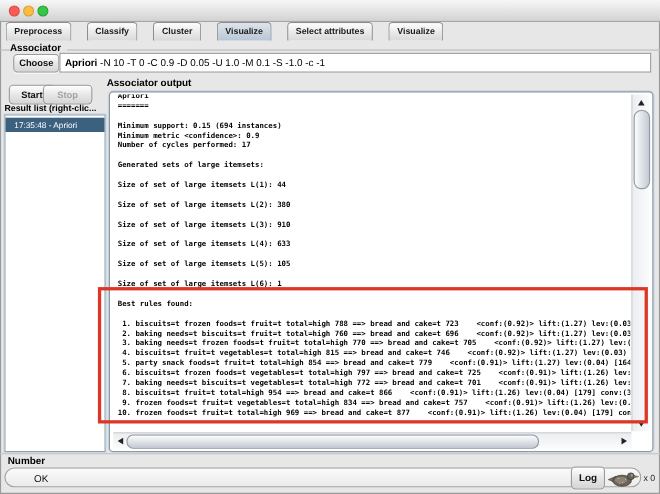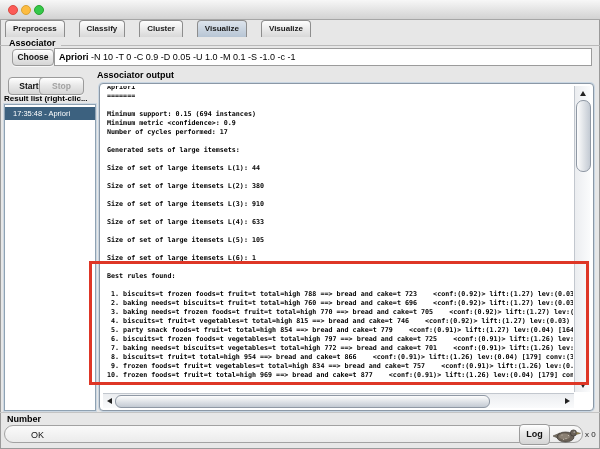--- a/index.html
+++ b/index.html
@@ -87,20 +87,21 @@
     <span class="abs tl red"></span>
     <span class="abs tl yel"></span>
     <span class="abs tl grn"></span>
   </div>
 
   <div class="abs tabbar">
     <div class="tab">Preprocess</div>
     <div class="tab">Classify</div>
     <div class="tab">Cluster</div>
     <div class="tab selected">Visualize</div>
+    <div class="tab">Select attributes</div>
     <div class="tab">Visualize</div>
   </div>
 
   <div class="abs titled-line"></div>
   <div class="abs sec-label assoc-label">Associator</div>
   <div class="abs btn choose-btn">Choose</div>
   <div class="abs config-field"><span class="scheme">Apriori</span><span> -N 10 -T 0 -C 0.9 -D 0.05 -U 1.0 -M 0.1 -S -1.0 -c -1</span></div>
 
   <div class="abs btn start-btn">Start</div>
   <div class="abs btn stop-btn">Stop</div>

